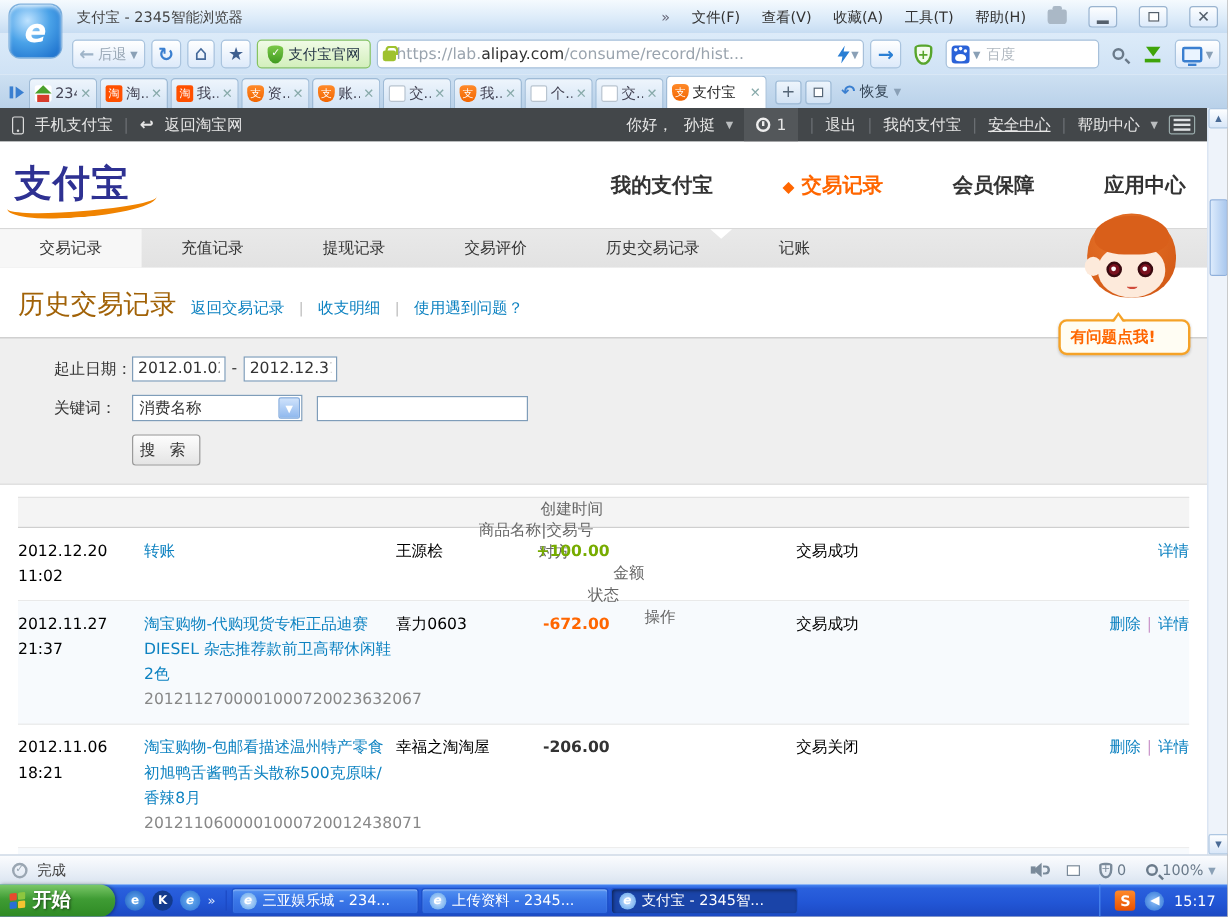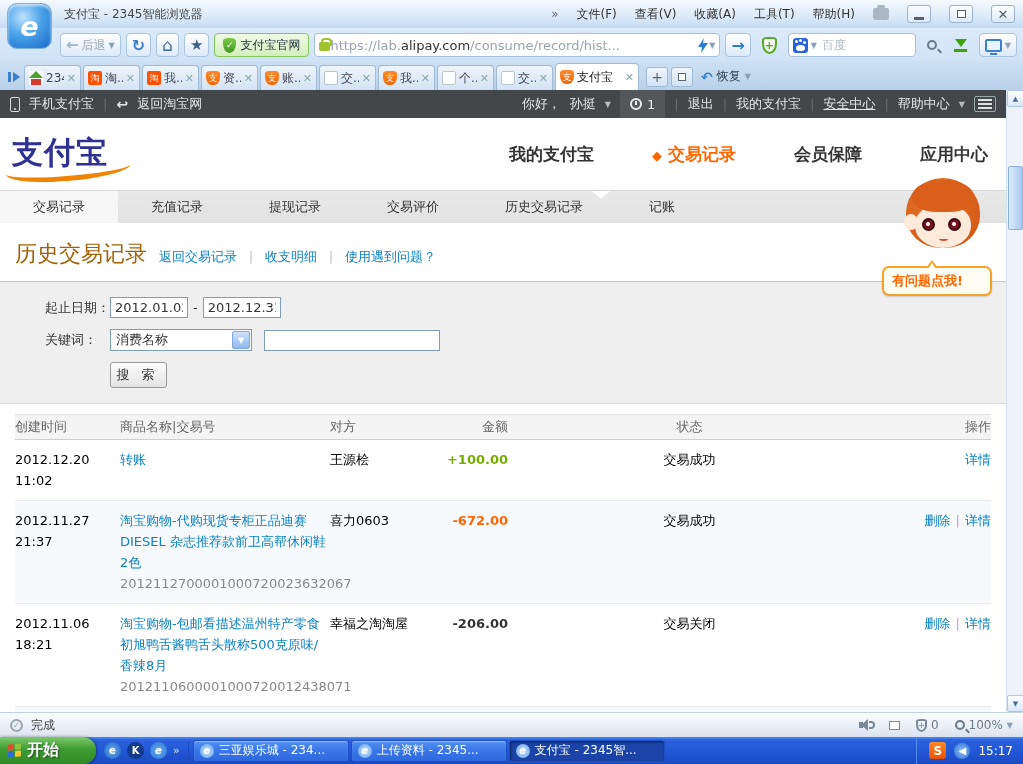--- a/index.html
+++ b/index.html
@@ -165,21 +165,21 @@
   .sel-arrow{width:18px;height:18px;margin:1px;background:linear-gradient(#cfe2fb,#8fb8ee);border:1px solid #7fa8dc;border-radius:2px;
     color:#fff;font-size:8px;display:flex;align-items:center;justify-content:center;}
   .kw-input{width:176px;margin-left:12px;}
   #search-btn{margin-left:65px;width:57px;height:26px;border:1px solid #9a9a9a;border-radius:3px;
     background:linear-gradient(#fdfdfd,#e4e4e4);font-size:13px;color:#333;font-family:inherit;letter-spacing:4px;padding-left:4px;}
 
   
   #tx-table{margin-top:10px;font-size:13px;}
   .trow{display:flex;align-items:flex-start;}
   .thead{background:#f4f4f4;border-top:1px solid #e2e2e2;border-bottom:1px solid #cfcfcf;color:#666;
-    height:26px;align-items:center;}
+    height:26px;align-items:center;flex-direction:column;}
   .c-time{width:105px;flex:0 0 auto;}
   .c-name{width:208px;flex:0 0 auto;}
   .c-party{width:112px;flex:0 0 auto;padding-left:2px;}
   .c-amount{width:68px;flex:0 0 auto;text-align:right;}
   .c-status{flex:1 1 auto;text-align:center;}
   .c-ops{width:120px;flex:0 0 auto;text-align:right;}
   .tbody .trow{padding:9px 0;border-bottom:1px solid #e9e9e9;line-height:21px;}
   .tbody .trow.alt{background:#f7fafd;}
   .name-link{color:#0d82c1;display:block;}
   .tx-no{color:#888;display:block;}

